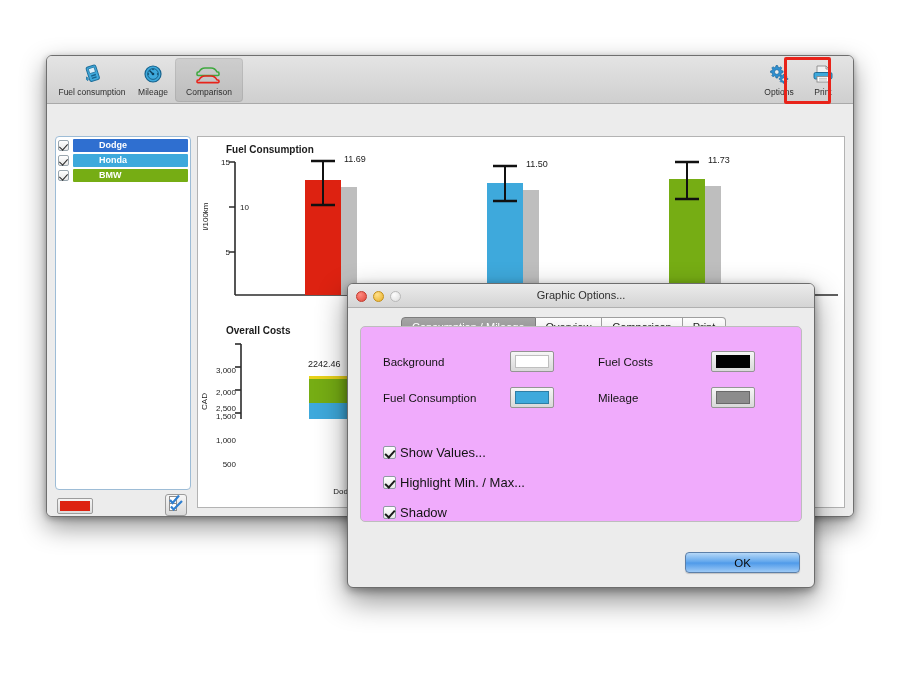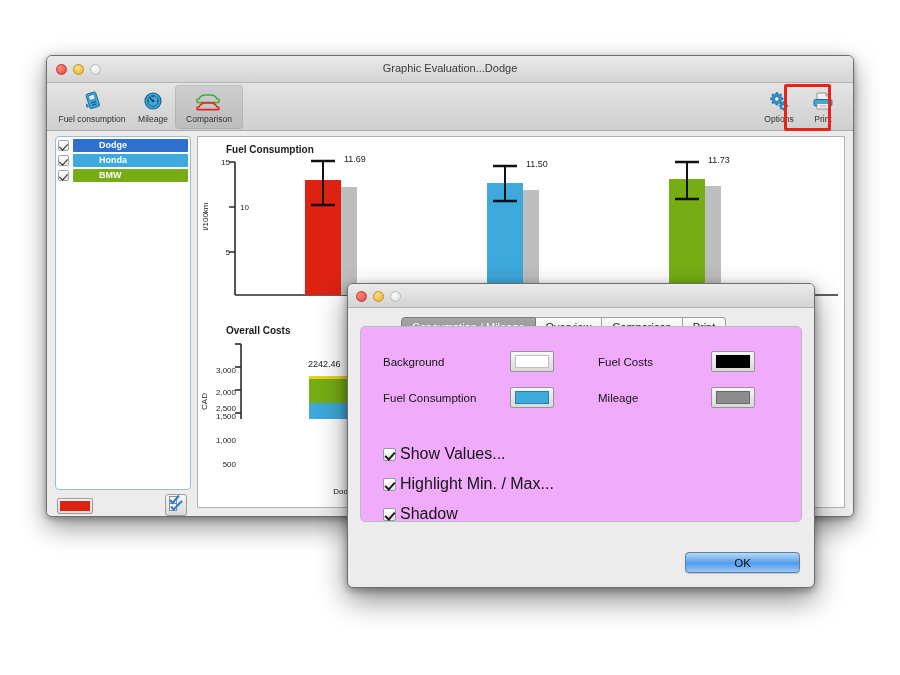--- a/index.html
+++ b/index.html
@@ -173,21 +173,21 @@
   }
   .opt-row { position: absolute; font-size: 11.5px; color: #131313; }
   .swatch {
     position: absolute; width: 44px; height: 21px;
     background: linear-gradient(to bottom,#f6f6f6,#d9d9d9);
     border: 1px solid #949494; border-radius: 2px;
     padding: 3px 4px;
   }
   .swatch i { display: block; width: 100%; height: 100%; border: 1px solid rgba(0,0,0,0.25); }
 
-  .cbrow { position: absolute; display: flex; align-items: center; font-size: 16px; color: #131313; }
+  .cbrow { position: absolute; display: flex; align-items: center; font-size: 13px; color: #131313; }
   .cbox {
     width: 13px; height: 13px; margin-right: 4px; flex: 0 0 auto;
     background: linear-gradient(to bottom,#ffffff,#e6e6e6);
     border: 1px solid #8f9aa3; border-radius: 2px;
     position: relative;
   }
   .cbox::after {
     content: ""; position: absolute; left: 3px; top: 1px;
     width: 4px; height: 8px; border: solid #1a1a1a;
     border-width: 0 2px 2px 0; transform: rotate(42deg);
@@ -202,28 +202,20 @@
     box-shadow: 0 1px 1px rgba(0,0,0,0.18);
   }
 </style>
 </head>
 <body>
 
 <div id="root">
 
   <div class="app-window">
 
-    <div class="titlebar">
-      <div class="traffic">
-        <span class="light red"></span>
-        <span class="light yellow"></span>
-        <span class="light gray"></span>
-      </div>
-      <div class="title-text">Graphic Evaluation...Dodge</div>
-    </div>
 
     <div class="toolbar">
       <div class="tb-left">
 
         <div class="tb-item wide">
           <span class="tb-icon">
             <svg width="22" height="22" viewBox="0 0 22 22">
               <g transform="rotate(-18 11 11)">
                 <rect x="7" y="3" width="10" height="15" rx="2" fill="#3ea9dc" stroke="#1f6f9b" stroke-width="1"></rect>
                 <rect x="9" y="5" width="6" height="5" fill="#d9eef9" stroke="#1f6f9b" stroke-width="0.7"></rect>
@@ -415,20 +407,21 @@
   </div>
 
   <div class="dlg">
 
     <div class="dlg-title">
       <div class="traffic">
         <span class="light red"></span>
         <span class="light yellow"></span>
         <span class="light gray"></span>
       </div>
+      <div class="title-text">Graphic Options...</div>
     </div>
 
     <div class="tabbar">
       <div class="tab active">
         <span>Consumption / Mileage</span>
       </div>
       <div class="tab">
         <span>Overview</span>
       </div>
       <div class="tab">

